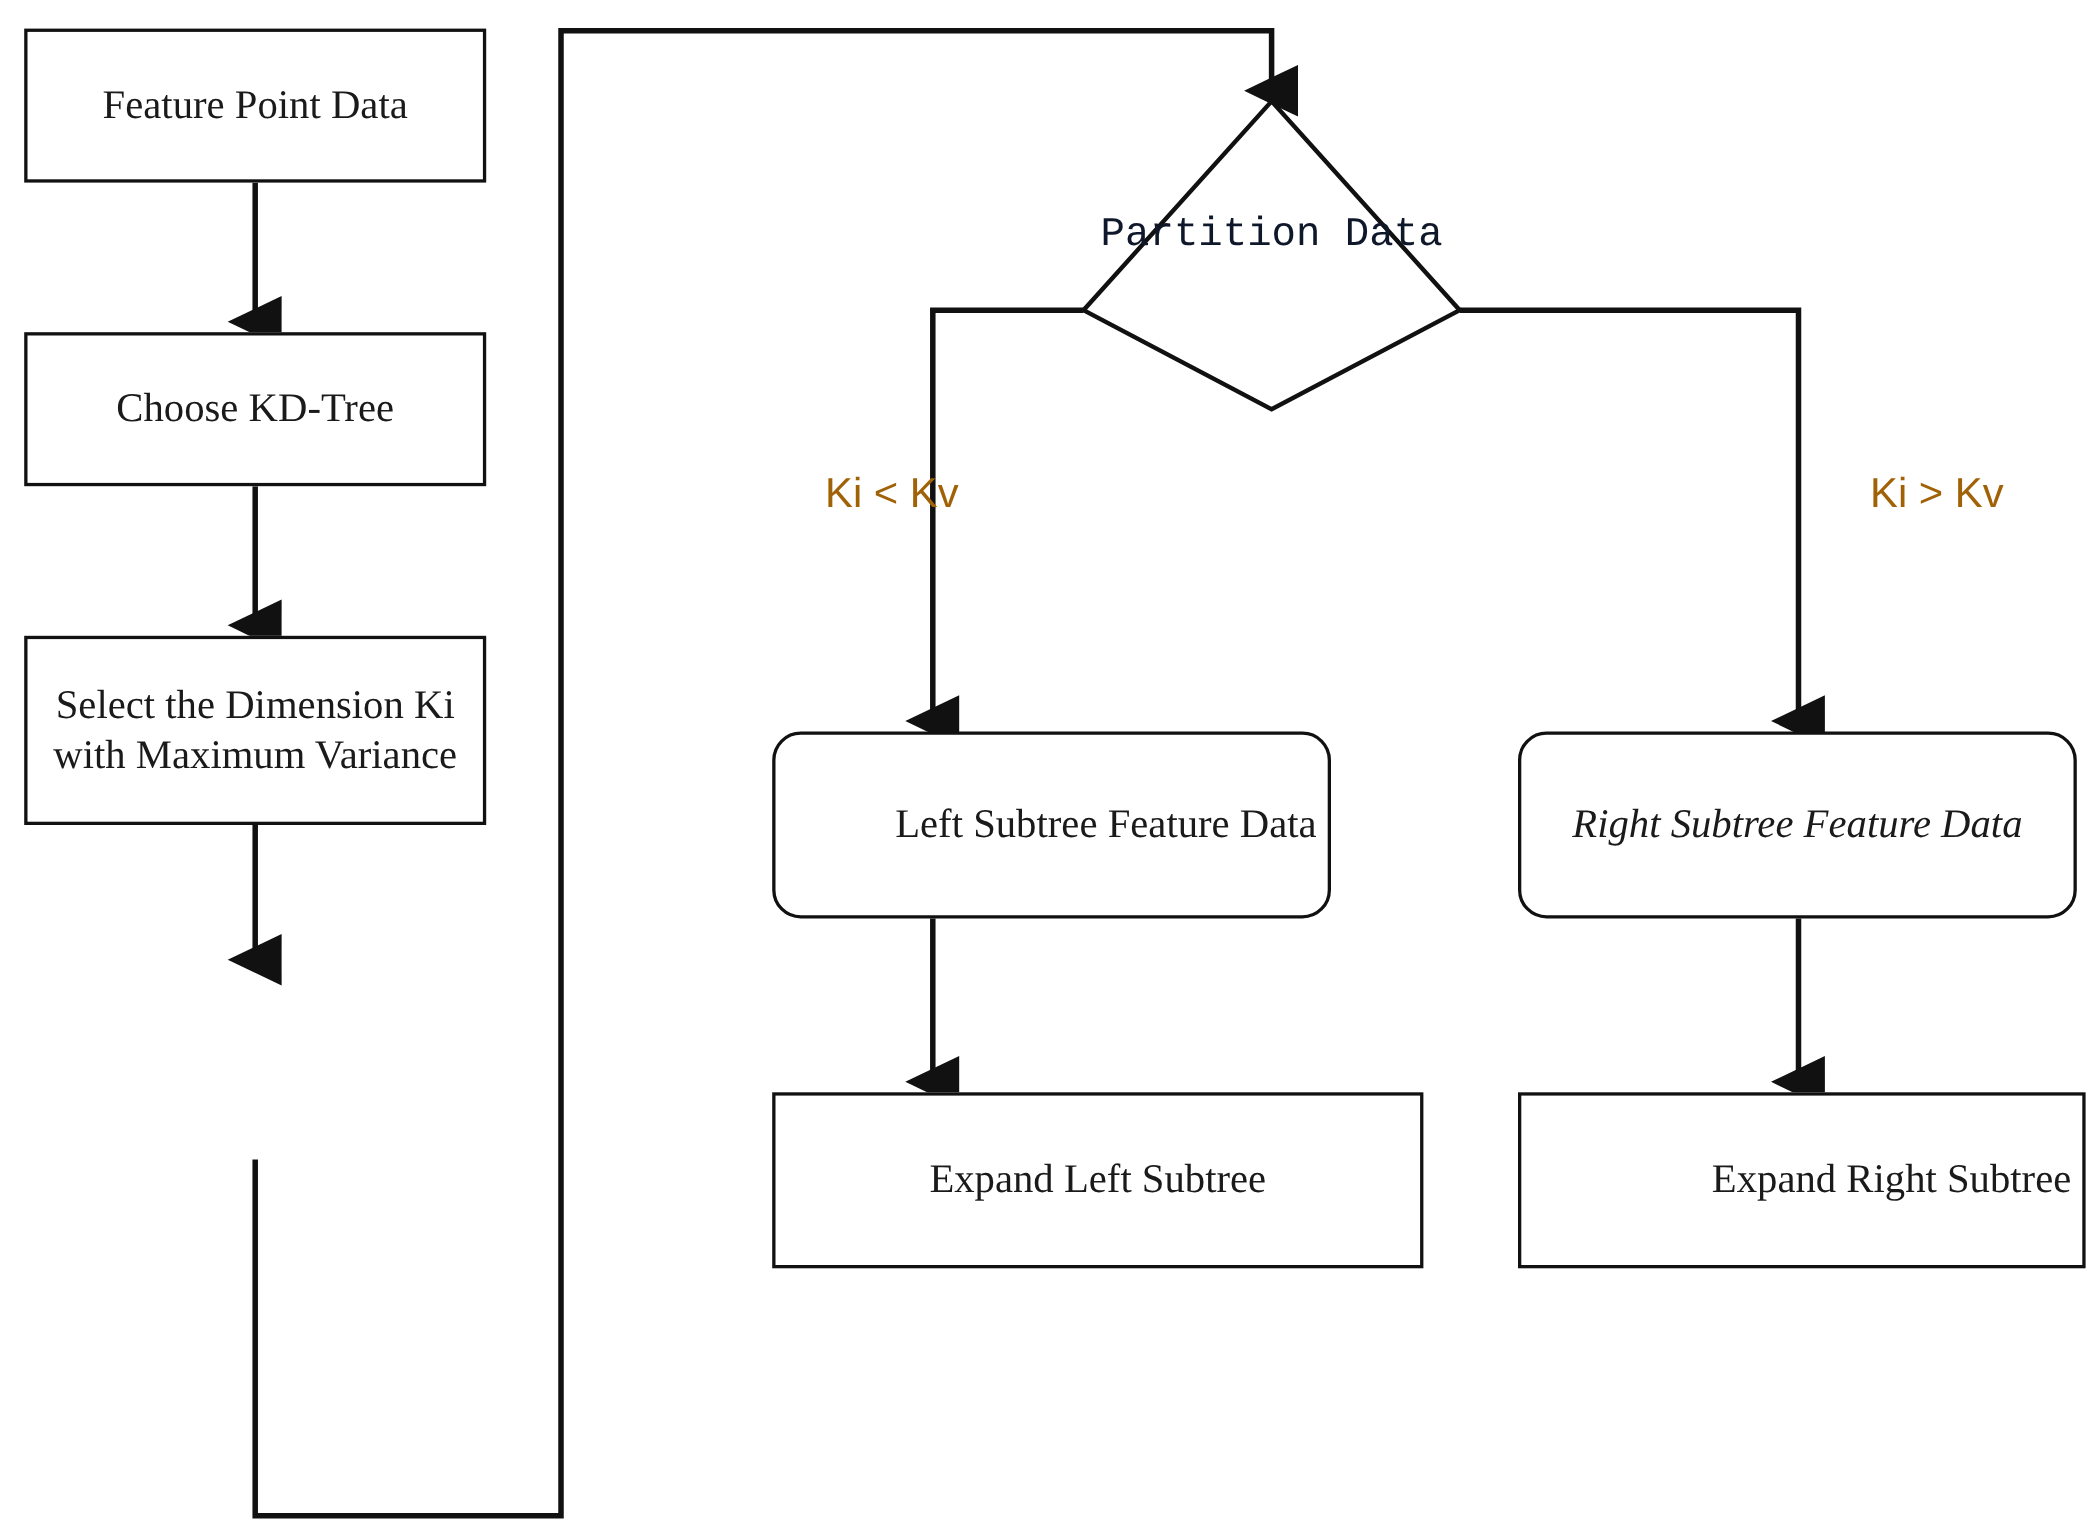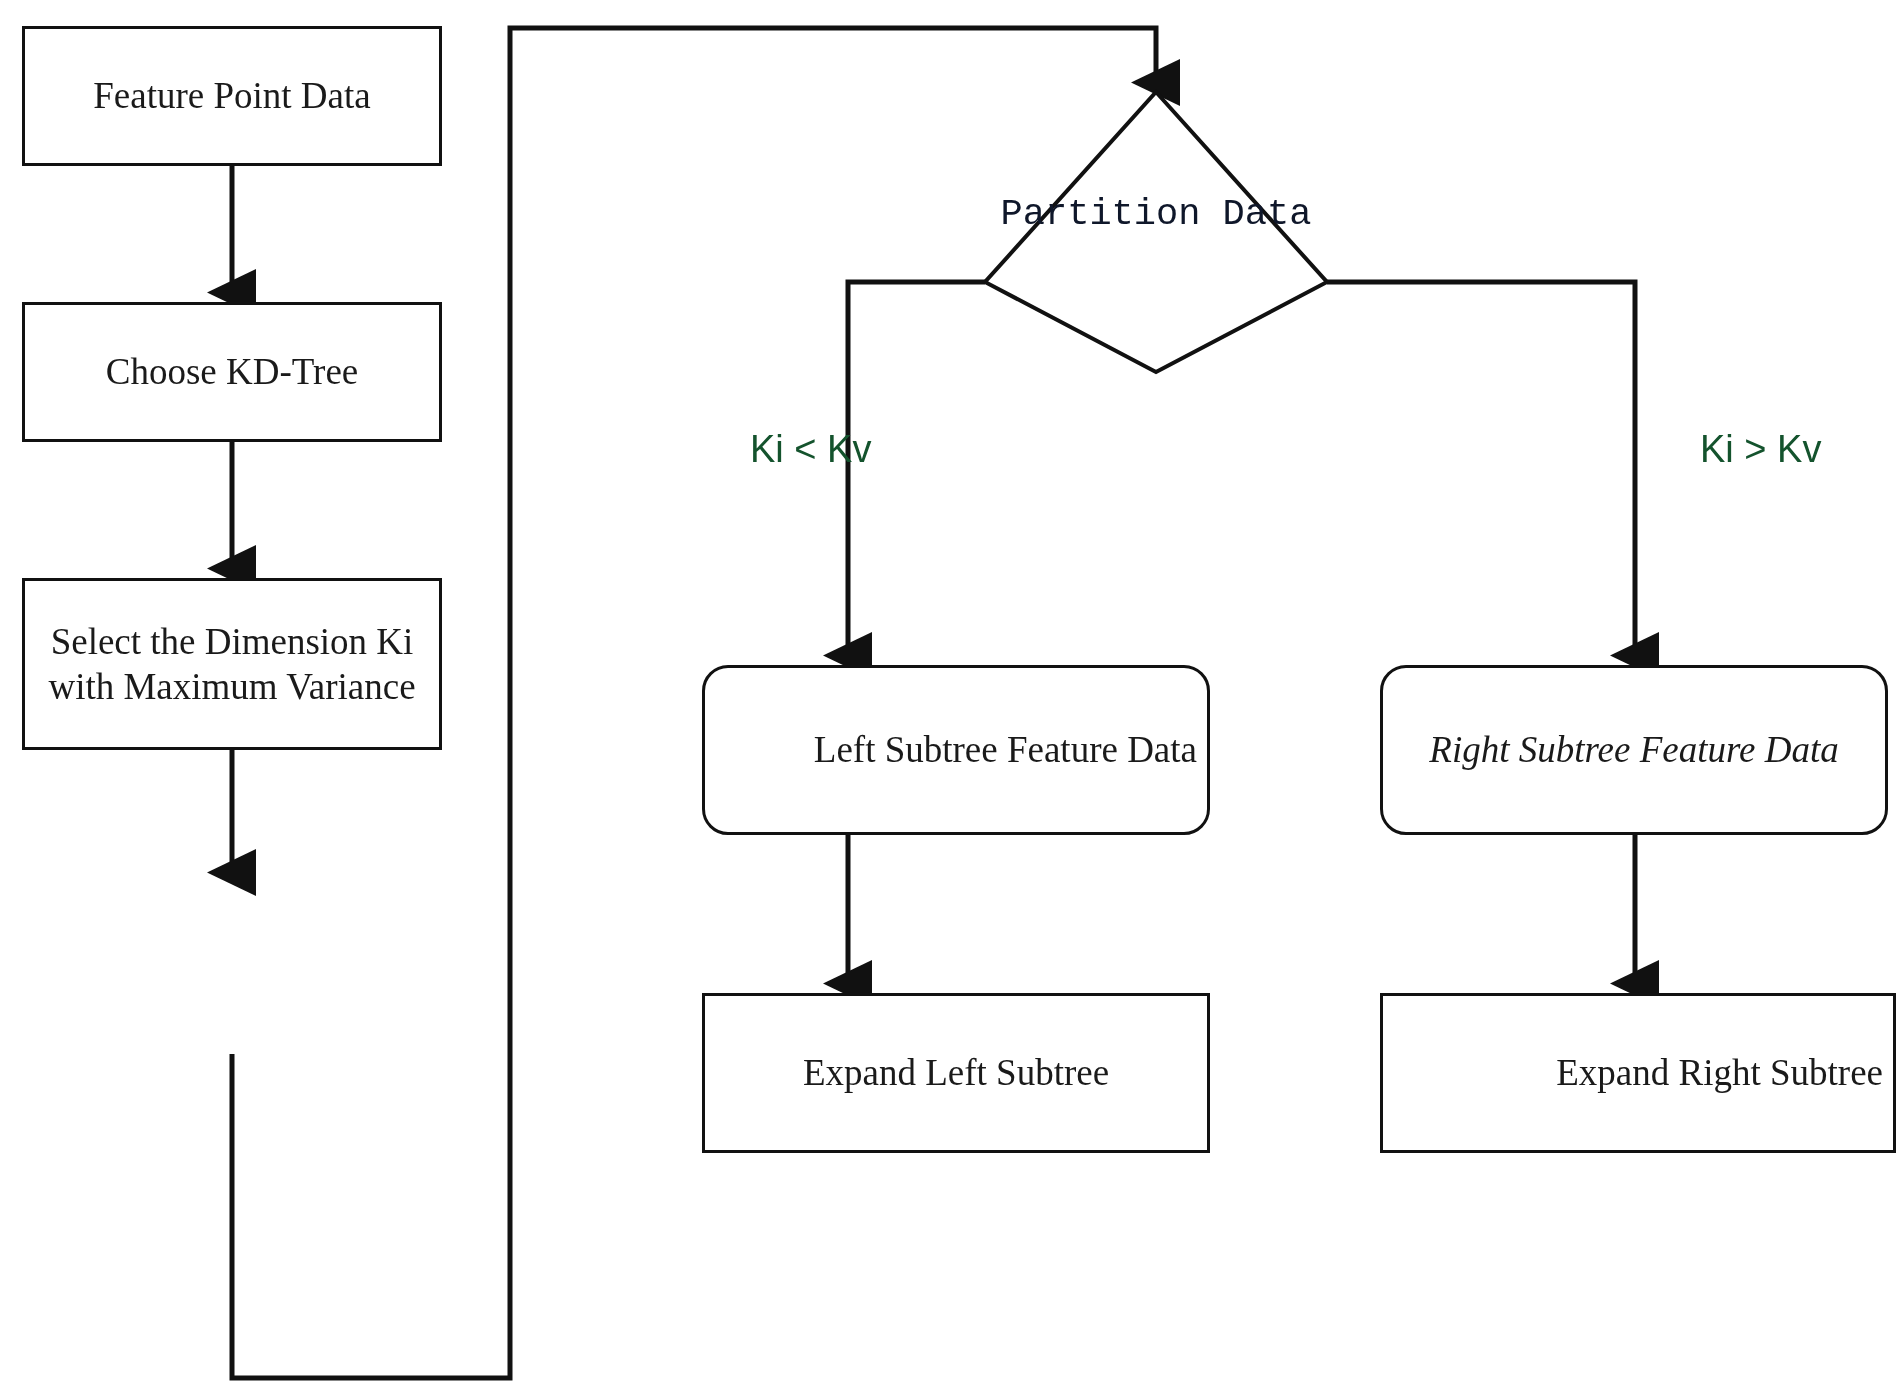--- a/index.html
+++ b/index.html
@@ -50,21 +50,21 @@
     justify-content: center;
     text-align: center;
     color: #0f172a;
     font-family: Liberation Mono, monospace;
     font-size: 37px;
     line-height: 1.2;
     pointer-events: none;
   }
   .edge-label {
     position: absolute;
-    color: #14532d;
+    color: #a16207;
     font-family: "Liberation Sans", "DejaVu Sans", sans-serif;
     font-size: 38px;
     line-height: 1;
     white-space: nowrap;
   }
 </style>
 </head>
 <body>
 
 <div id="canvas">
@@ -121,21 +121,21 @@
   </div>
 
   <div class="node rounded" style="left:702px; top:665px; width:508px; height:170px;text-align:right;">
     <span class="node-text">Left Subtree Feature Data</span>
   </div>
 
   <div class="node rounded" style="left:1380px; top:665px; width:508px; height:170px;font-style:italic;">
     <span class="node-text">Right Subtree Feature Data</span>
   </div>
 
-  <div class="node" style="left:702px; top:993px; width:508px; height:160px;">
+  <div class="node" style="left:702px; top:993px; width:592px; height:160px;">
     <span class="node-text">Expand Left Subtree</span>
   </div>
 
   <div class="node" style="left:1380px; top:993px; width:516px; height:160px;text-align:right;">
     <span class="node-text">Expand Right Subtree</span>
   </div>
 
 </div>
 
 </body></html>

